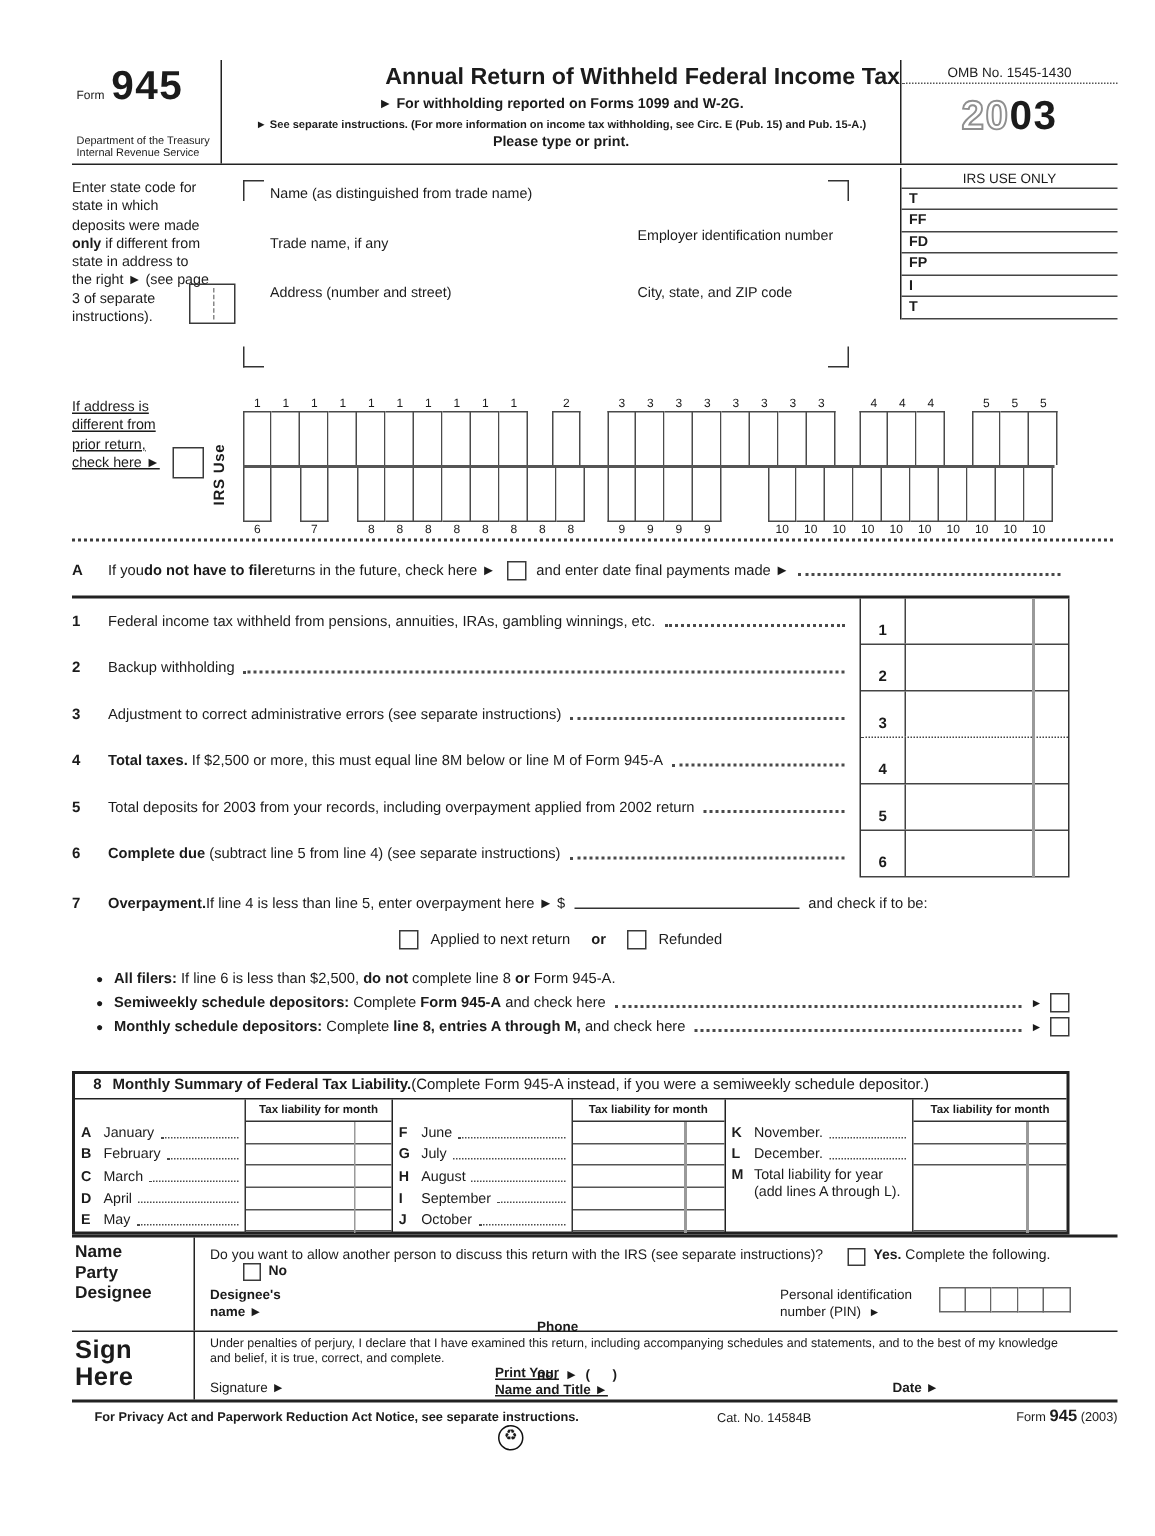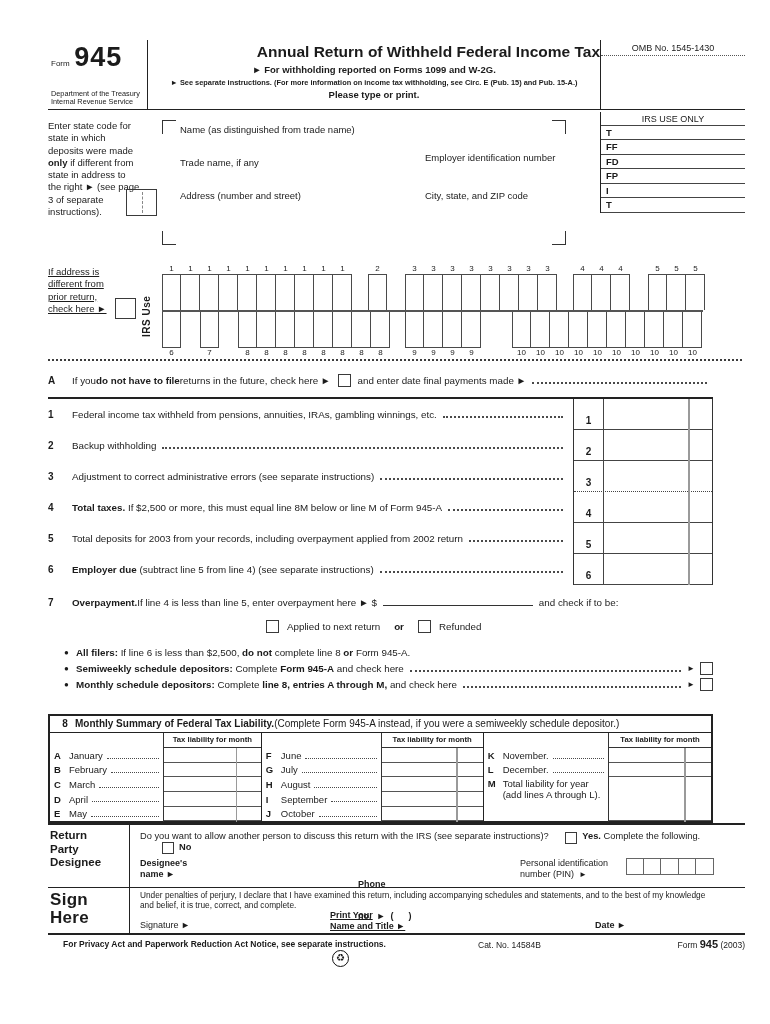--- a/index.html
+++ b/index.html
@@ -150,20 +150,21 @@
       </div>
     </div>
     <div class="hdr-title">
       <div class="t1">Annual Return of Withheld Federal Income Tax</div>
       <div class="t2">► For withholding reported on Forms 1099 and W-2G.</div>
       <div class="t3">► See separate instructions. (For more information on income tax withholding, see Circ. E (Pub. 15) and Pub. 15-A.)</div>
       <div class="t4">Please type or print.</div>
     </div>
     <div class="hdr-omb">
       <div class="omb">OMB No. 1545-1430</div>
+      <div class="year"><span class="y-out">20</span><span>03</span></div>
     </div>
   </div>
 
   <div class="abs iuo">
     <div class="iuo-title">IRS USE ONLY</div>
     <div class="iuo-row">T</div>
     <div class="iuo-row">FF</div>
     <div class="iuo-row">FD</div>
     <div class="iuo-row">FP</div>
     <div class="iuo-row">I</div>
@@ -440,21 +441,21 @@
         <span><span class="b">Total taxes.</span><span> If $2,500 or more, this must equal line 8M below or line M of Form 945-A</span></span>
         <span class="leader"></span>
       </div>
     <div class="taxrow">
         <span class="tnum">5</span>
         <span><span class="b"></span><span>Total deposits for 2003 from your records, including overpayment applied from 2002 return</span></span>
         <span class="leader"></span>
       </div>
     <div class="taxrow">
         <span class="tnum">6</span>
-        <span><span class="b">Employer due</span><span> (subtract line 5 from line 4) (see separate instructions)</span></span>
+        <span><span class="b">Complete due</span><span> (subtract line 5 from line 4) (see separate instructions)</span></span>
         <span class="leader"></span>
       </div>
   </div>
 
   <div class="amt">
     <div class="cents"></div>
     <div class="amtrow">
         <span class="amtnum">1</span>
         <span class="amtcell"></span>
       </div>
@@ -628,21 +629,21 @@
           <div class="mcents"></div>
         </div>
       </div>
 
     </div>
   </div>
 
   <div class="tp">
     <div class="sideL">
       <div class="tp-label">
-        <div>Return</div>
+        <div>Name</div>
         <div>Party</div>
         <div>Designee</div>
       </div>
     </div>
     <div class="tp-q">
       <span>Do you want to allow another person to discuss this return with the IRS (see separate instructions)?</span>
       <span style="margin-left:14px;"><span class="cb"></span><span class="b">Yes.</span><span> Complete the following.</span></span>
       <span style="margin-left:22px;"><span class="cb"></span><span class="b">No</span></span>
     </div>
     <div class="stack" style="left:92px; top:33px;">

